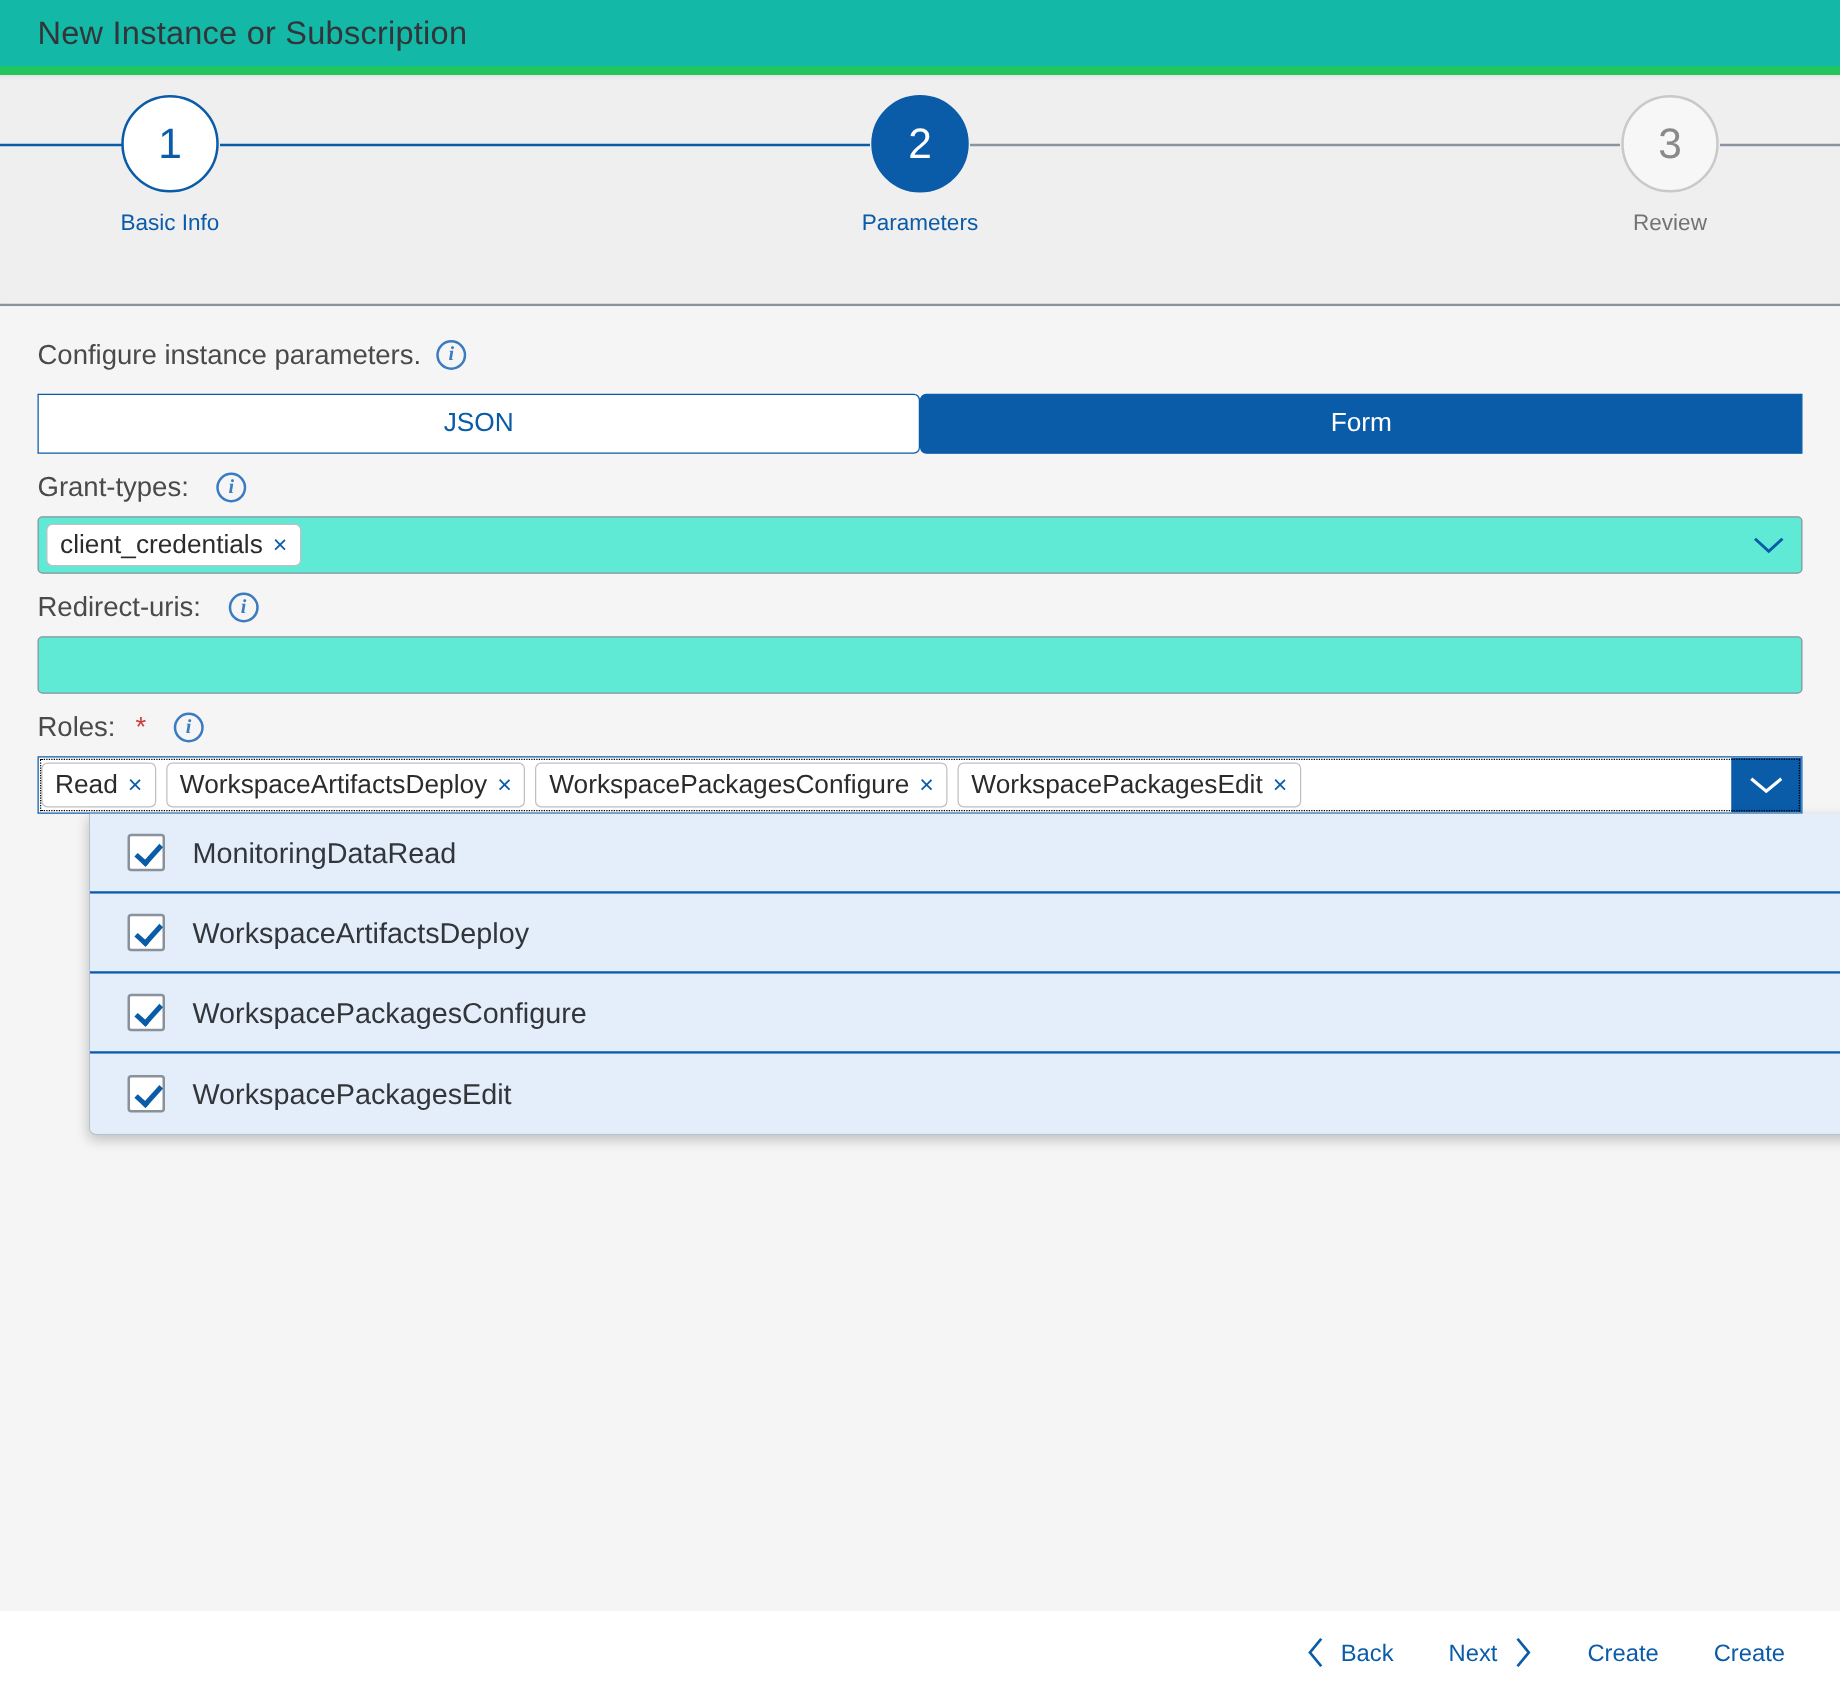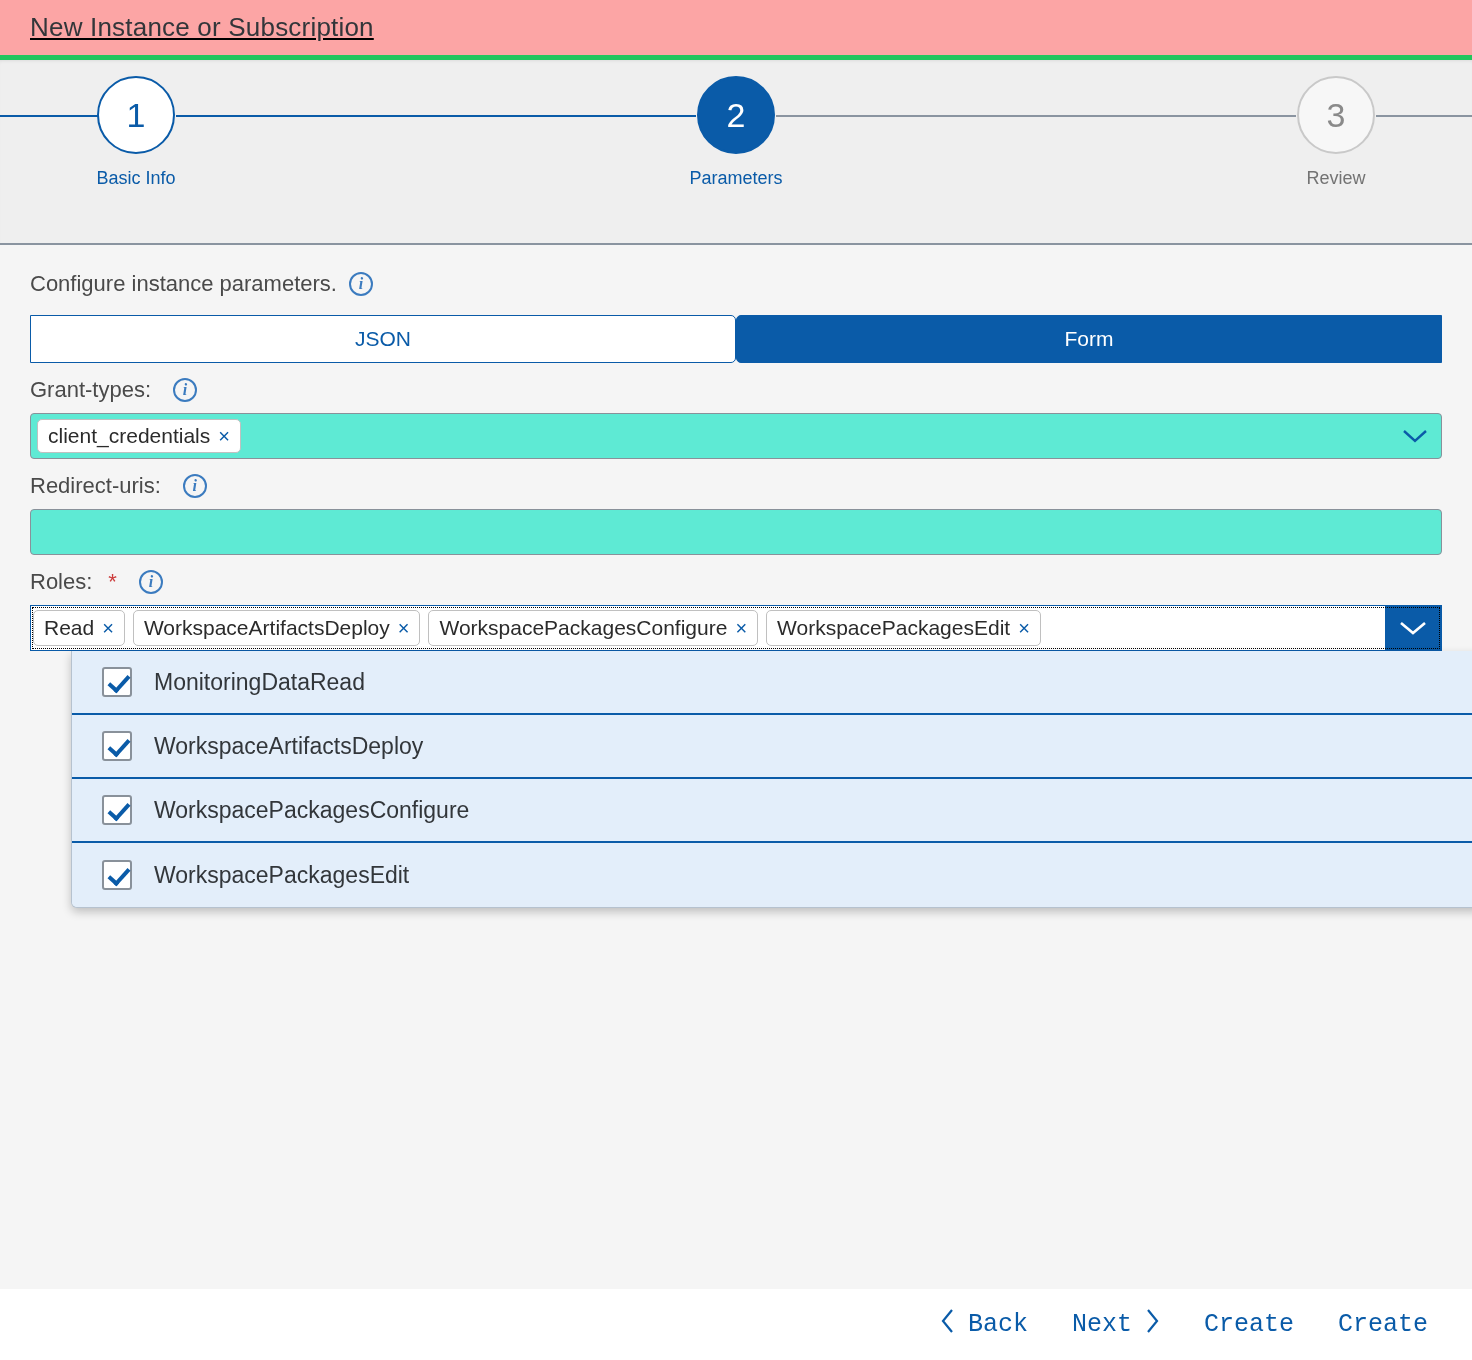--- a/index.html
+++ b/index.html
@@ -15,26 +15,25 @@
     position: relative;
     width: 1472px;
     height: 1360px;
     overflow: hidden;
     background: #ffffff;
   }
 
   
   .titlebar {
     height: 60px;
-    background: #fca5a5;
+    background: #14b8a6;
     display: flex;
     align-items: center;
     padding-left: 30px;
-    border-bottom: 5px solid #22c55e;
-    text-decoration: underline;
+    border-bottom: 7px solid #22c55e;
   }
   .titlebar .title {
     font-size: 26px;
     color: #32363a;
     font-weight: 400;
     letter-spacing: .2px;
   }
 
   
   .wizard-header {
@@ -306,25 +305,25 @@
     align-items: center;
     justify-content: flex-end;
     gap: 36px;
     padding-right: 40px;
   }
   .fbtn {
     display: inline-flex;
     align-items: center;
     gap: 12px;
     color: #0a5ba8;
-    font-size: 25px;
+    font-size: 19px;
     cursor: pointer;
     background: none;
     border: none;
-    font-family: Liberation Mono, monospace;
+    font-family: Liberation Sans, sans-serif;
     padding: 6px 4px;
   }
   .fchev {
     font-size: 24px;
     line-height: 1;
     display: inline-block;
   }
 </style>
 </head>
 <body>

